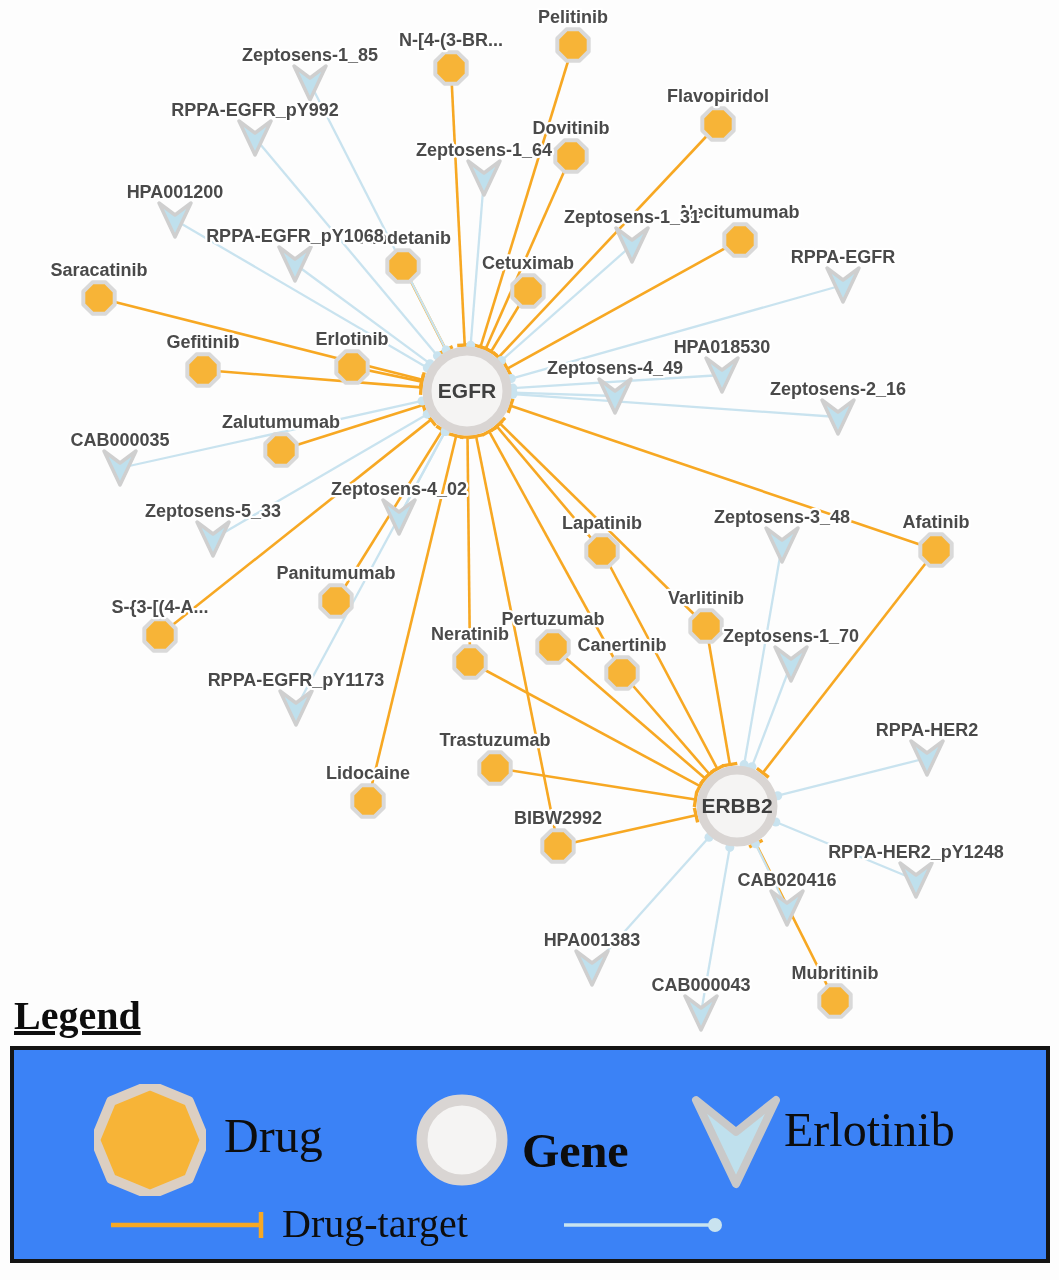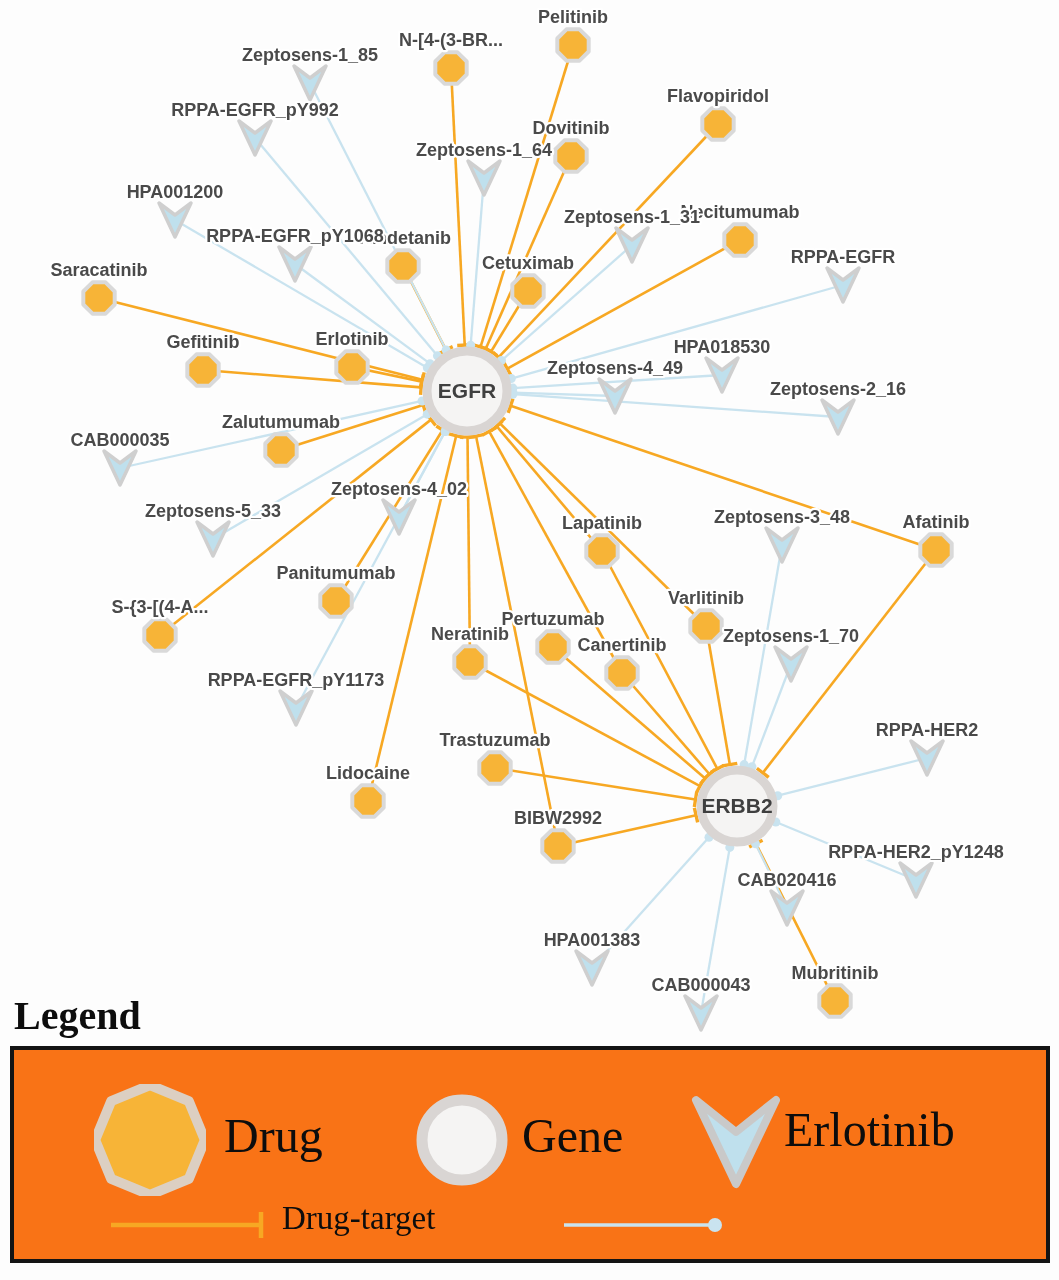--- a/index.html
+++ b/index.html
@@ -11,32 +11,32 @@
   .node-label{
     font-family:"Liberation Sans",sans-serif;font-weight:bold;font-size:18px;
     fill:#4A4A4A;stroke:#ffffff;stroke-width:4.5px;paint-order:stroke;
     stroke-linejoin:round;stroke-linecap:round;
   }
   .gene-label{
     font-family:"Liberation Sans",sans-serif;font-weight:bold;font-size:21px;fill:#3F3F3F;
   }
   .legend-title{
     position:absolute;left:14px;top:992px;font-family:"Liberation Serif",serif;
-    font-weight:bold;font-size:40px;color:#0d0d0d;
+    font-weight:bold;font-size:40px;color:#0d0d0d;text-decoration:underline;
   }
   .legend-box{
     position:absolute;left:10px;top:1046px;width:1032px;height:209px;
-    border:4px solid #141414;background:#f97316;
+    border:4px solid #141414;background:#3b82f6;
   }
   .legend-icon{position:absolute;}
   .legend-label{
     position:absolute;font-family:"Liberation Serif",serif;color:#0d0d0d;white-space:nowrap;
   }
   .legend-label.big{font-size:48px;}
-  .legend-label.small{font-size:33px;}
+  .legend-label.small{font-size:40px;}
 </style>
 </head>
 <body>
 
 <svg id="network-svg" width="1059" height="1280" viewBox="0 0 1059 1280">
     <g>
       <g>
         <line x1="573" y1="45" x2="480.4743439504801" y2="347.01770748239517" stroke="#F7A823" stroke-width="2.6"></line>
         <line x1="487.6453699044374" y1="349.21461138736476" x2="473.30331799652276" y2="344.8208035774256" stroke="#F7A823" stroke-width="3.4"></line>
       </g>
@@ -432,21 +432,21 @@
 <div class="legend-box">
 
   <svg class="legend-icon" style="left:80px;top:34px;" width="112" height="112" viewBox="0 0 112 112">
     <polygon points="35.0,5.3 77.0,5.3 106.7,35.0 106.7,77.0 77.0,106.7 35.0,106.7 5.3,77.0 5.3,35.0" fill="#F7B437" stroke="#DCCFC2" stroke-width="10" stroke-linejoin="round" transform="rotate(22.5 56 56)"></polygon>
   </svg>
   <span class="legend-label big" style="left:210px;top:58px;">Drug</span>
 
   <svg class="legend-icon" style="left:398px;top:40px;" width="100" height="100" viewBox="0 0 100 100">
     <circle cx="50" cy="50" r="40" fill="#F5F4F3" stroke="#D9D5D3" stroke-width="11"></circle>
   </svg>
-  <span class="legend-label big" style="left:508px;top:58px;">Gene</span>
+  <span class="legend-label big" style="left:508px;top:73px;font-weight:bold;">Gene</span>
 
   <svg class="legend-icon" style="left:672px;top:38px;" width="100" height="104" viewBox="0 0 100 104">
     <polygon points="10,12 50,44 90,12 50,96" fill="#BFE0ED" stroke="#C9C9C9" stroke-width="8" stroke-linejoin="round"></polygon>
   </svg>
   <span class="legend-label big" style="left:770px;top:52px;">Erlotinib</span>
 
   <svg class="legend-icon" style="left:95px;top:158px;" width="166" height="34" viewBox="0 0 166 34">
     <line x1="2" y1="17" x2="152" y2="17" stroke="#F7A823" stroke-width="4.5"></line>
     <line x1="152" y1="4" x2="152" y2="30" stroke="#F7A823" stroke-width="4.5"></line>
   </svg>

